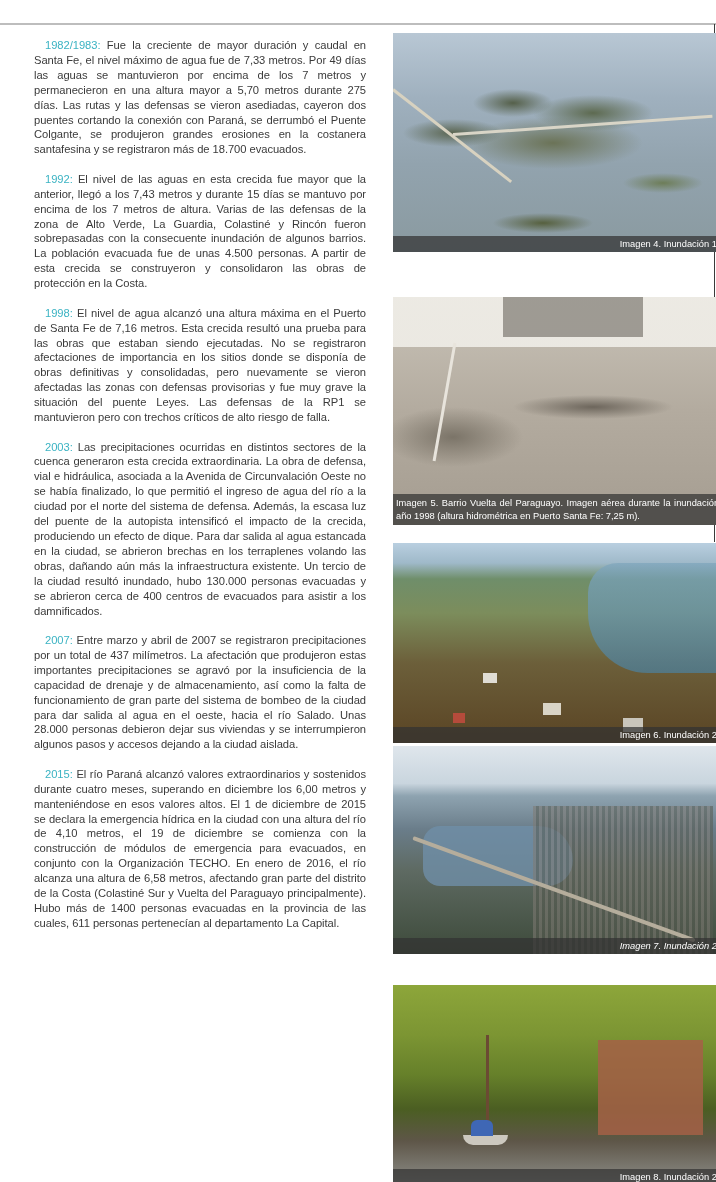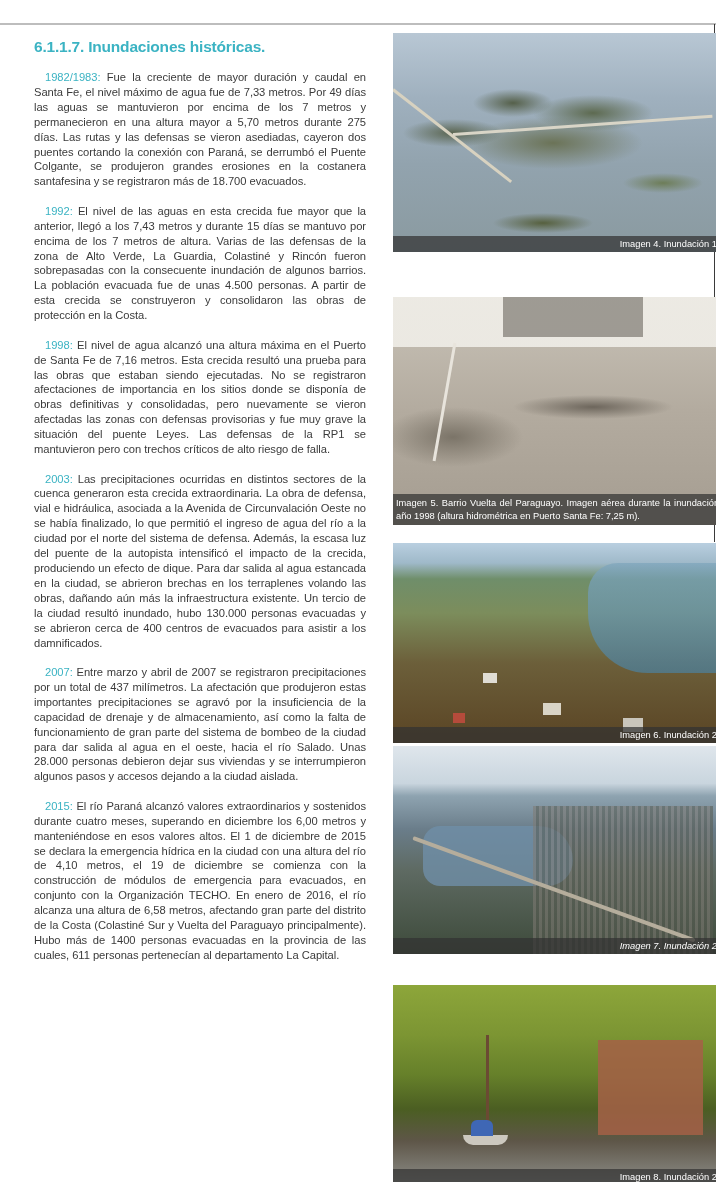--- a/index.html
+++ b/index.html
@@ -81,21 +81,20 @@
   #img8 .boat { position: absolute; left: 70px; top: 150px; width: 45px; height: 10px; background: #ccc8bf; border-radius: 0 0 14px 14px; }
   #img8 .person { position: absolute; left: 78px; top: 135px; width: 22px; height: 16px; background: #3f67b5; border-radius: 6px 6px 0 0; }
 </style>
 </head>
 <body>
 
 <div class="top-rule"></div>
 <div class="side-rule"></div>
 
 <div class="text-col">
-  <h2 class="heading">6.1.1.7. Inundaciones históricas.</h2>
 
   <p class="para"><span class="year">1982/1983:</span><span> Fue la creciente de mayor duración y caudal en Santa Fe, el nivel máximo de agua fue de 7,33 metros. Por 49 días las aguas se mantuvieron por encima de los 7 metros y permanecieron en una altura mayor a 5,70 metros durante 275 días. Las rutas y las defensas se vieron asediadas, ca­yeron dos puentes cortando la conexión con Paraná, se de­rrumbó el Puente Colgante, se produjeron grandes erosiones en la costanera santafesina y se registraron más de 18.700 evacuados.</span></p>
 
   <p class="para"><span class="year">1992:</span><span> El nivel de las aguas en esta crecida fue mayor que la anterior, llegó a los 7,43 metros y durante 15 días se mantuvo por encima de los 7 metros de altura. Varias de las defensas de la zona de Alto Verde, La Guardia, Colastiné y Rincón fue­ron sobrepasadas con la consecuente inundación de algu­nos barrios. La población evacuada fue de unas 4.500 perso­nas. A partir de esta crecida se construyeron y consolidaron las obras de protección en la Costa.</span></p>
 
   <p class="para"><span class="year">1998:</span><span> El nivel de agua alcanzó una altura máxima en el Puerto de Santa Fe de 7,16 metros. Esta crecida resultó una prueba para las obras que estaban siendo ejecutadas. No se registraron afectaciones de importancia en los sitios donde se disponía de obras definitivas y consolidadas, pero nue­vamente se vieron afectadas las zonas con defensas pro­visorias y fue muy grave la situación del puente Leyes. Las defensas de la RP1 se mantuvieron pero con trechos críticos de alto riesgo de falla.</span></p>
 
   <p class="para"><span class="year">2003:</span><span> Las precipitaciones ocurridas en distintos sectores de la cuenca generaron esta crecida extraordinaria. La obra de defensa, vial e hidráulica, asociada a la Avenida de Cir­cunvalación Oeste no se había finalizado, lo que permitió el ingreso de agua del río a la ciudad por el norte del sistema de defensa. Además, la escasa luz del puente de la autopista intensificó el impacto de la crecida, produciendo un efecto de dique.  Para dar salida al agua estancada en la ciudad, se abrieron brechas en los terraplenes volando las obras, da­ñando aún más la infraestructura existente. Un tercio de la ciudad resultó inundado, hubo 130.000 personas evacuadas y se abrieron cerca de 400 centros de evacuados para asistir a los damnificados.</span></p>
 
   <p class="para"><span class="year">2007:</span><span> Entre marzo y abril de 2007 se registraron precipi­taciones por un total de 437 milímetros. La afectación que produjeron estas importantes precipitaciones se agravó por la insuficiencia de la capacidad de drenaje y de almacena­miento, así como la falta de funcionamiento de gran parte del sistema de bombeo de la ciudad para dar salida al agua en el oeste, hacia el río Salado. Unas 28.000 personas debieron dejar sus viviendas y se interrumpieron algunos pasos y ac­cesos dejando a la ciudad aislada.</span></p>

